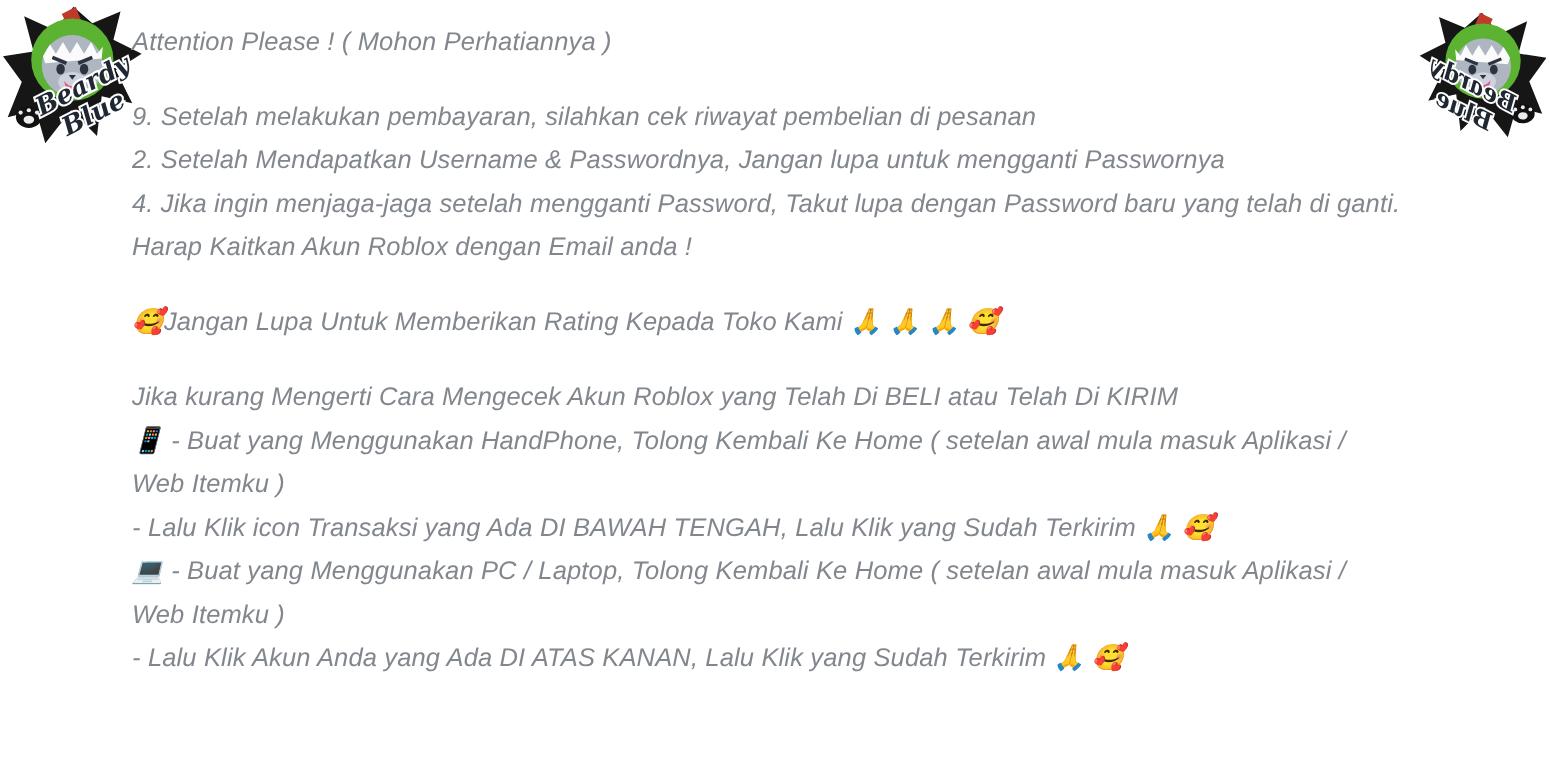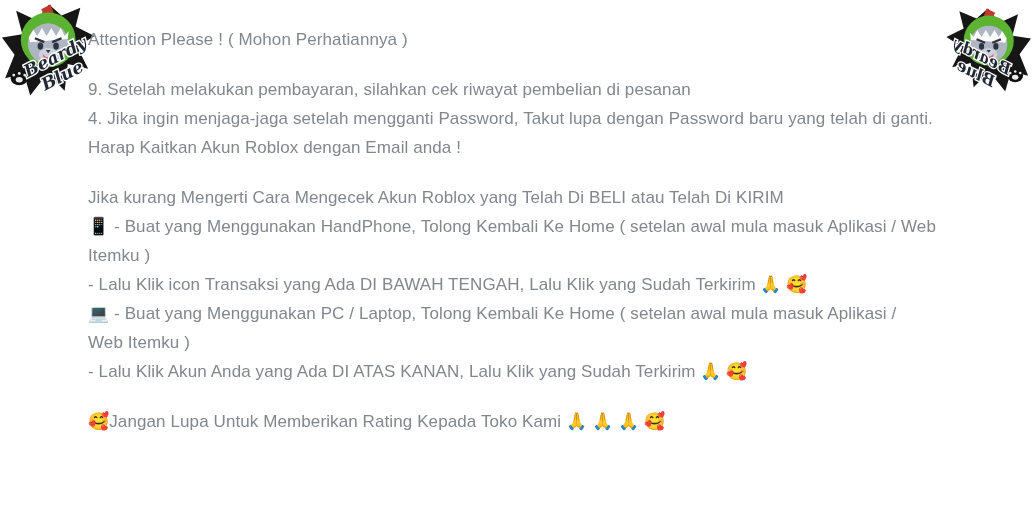--- a/index.html
+++ b/index.html
@@ -6,21 +6,21 @@
   body{
     width:1033px;height:516px;position:relative;overflow:hidden;
     background:#ffffff;
     font-family:"Liberation Sans", sans-serif;
   }
   .content{
     position:absolute;left:88px;top:13px;width:848px;
     color:#82878e;font-size:17px;line-height:29px;
     letter-spacing:0.1px;
   }
-  .section{margin:12px 0 21px 0;}
+  .section{margin:0 0 21px 0;font-style:italic;}
   .line{white-space:normal;}
   .logo{position:absolute;}
   .logo-left{left:2px;top:3px;width:94px;height:94px;}
   .logo-right{right:2px;top:7px;width:86px;height:86px;transform:scaleX(-1);}
   .logo svg{width:100%;height:100%;display:block;}
   .mascot-text{
     font-family:"DejaVu Serif", serif;
     font-style:italic;font-weight:bold;
     fill:#1f2733;stroke:#ffffff;stroke-width:3.5;paint-order:stroke;
   }
@@ -62,25 +62,26 @@
       <use href="#mascot"></use>
     </svg>
 </div>
 
 <div class="content">
   <div class="section">
     <div class="line">Attention Please ! ( Mohon Perhatiannya )</div>
   </div>
   <div class="section">
     <div class="line">9. Setelah melakukan pembayaran, silahkan cek riwayat pembelian di pesanan</div>
+    <div class="line">2. Setelah Mendapatkan Username &amp; Passwordnya, Jangan lupa untuk mengganti Passwornya</div>
     <div class="line">4. Jika ingin menjaga-jaga setelah mengganti Password, Takut lupa dengan Password baru yang telah di ganti. Harap Kaitkan Akun Roblox dengan Email anda !</div>
+  </div>
+  <div class="section">
+    <div class="line">🥰Jangan Lupa Untuk Memberikan Rating Kepada Toko Kami 🙏 🙏 🙏 🥰</div>
   </div>
   <div class="section">
     <div class="line">Jika kurang Mengerti Cara Mengecek Akun Roblox yang Telah Di BELI atau Telah Di KIRIM</div>
     <div class="line">📱  - Buat yang Menggunakan HandPhone, Tolong Kembali Ke Home ( setelan awal mula masuk Aplikasi / Web Itemku )</div>
     <div class="line">- Lalu Klik icon Transaksi yang Ada DI BAWAH TENGAH, Lalu Klik yang Sudah Terkirim 🙏 🥰</div>
     <div class="line">💻  - Buat yang Menggunakan PC / Laptop, Tolong Kembali Ke Home ( setelan awal mula masuk Aplikasi / Web Itemku )</div>
     <div class="line">- Lalu Klik Akun Anda yang Ada DI ATAS KANAN, Lalu Klik yang Sudah Terkirim 🙏 🥰</div>
   </div>
-  <div class="section">
-    <div class="line">🥰Jangan Lupa Untuk Memberikan Rating Kepada Toko Kami 🙏 🙏 🙏 🥰</div>
-  </div>
 </div>
 
 </body></html>

